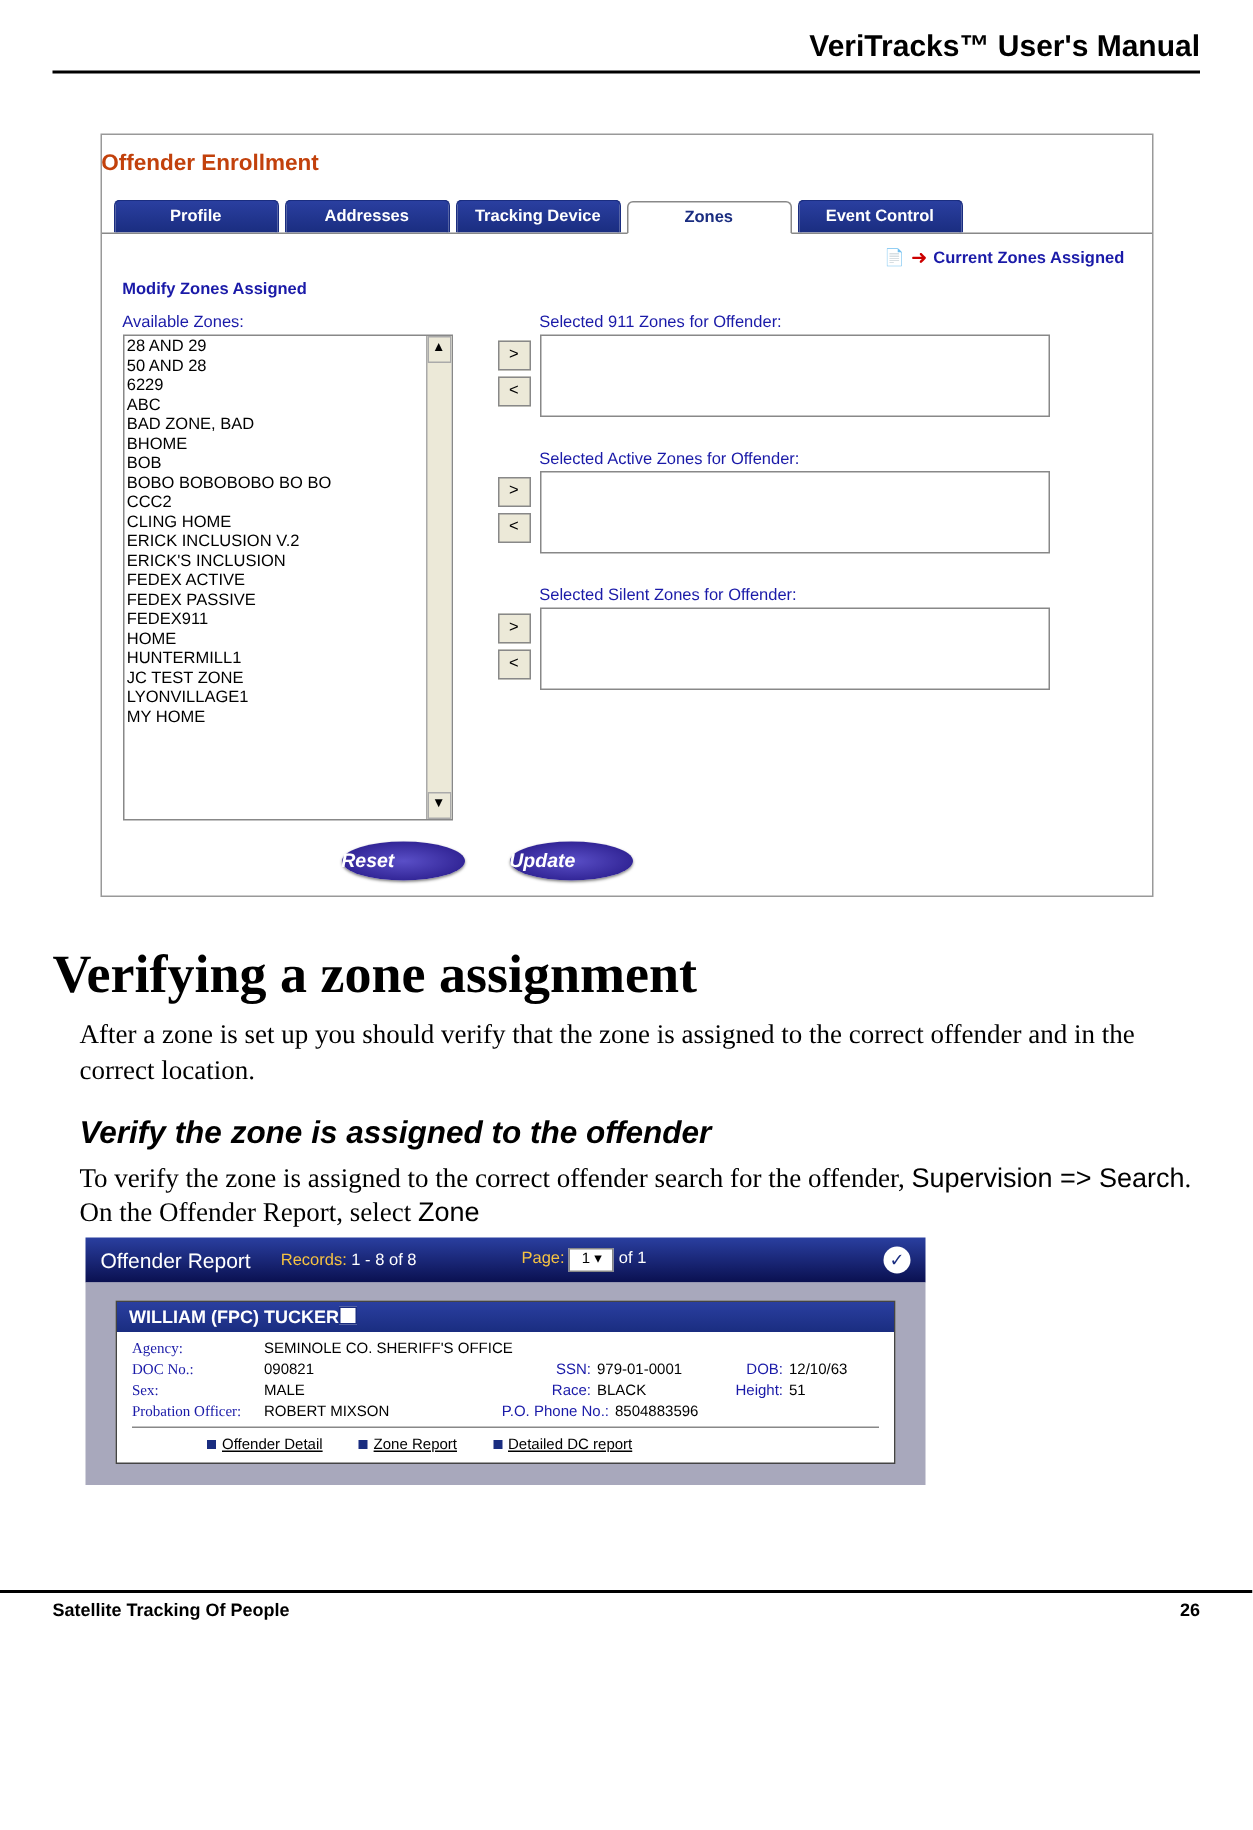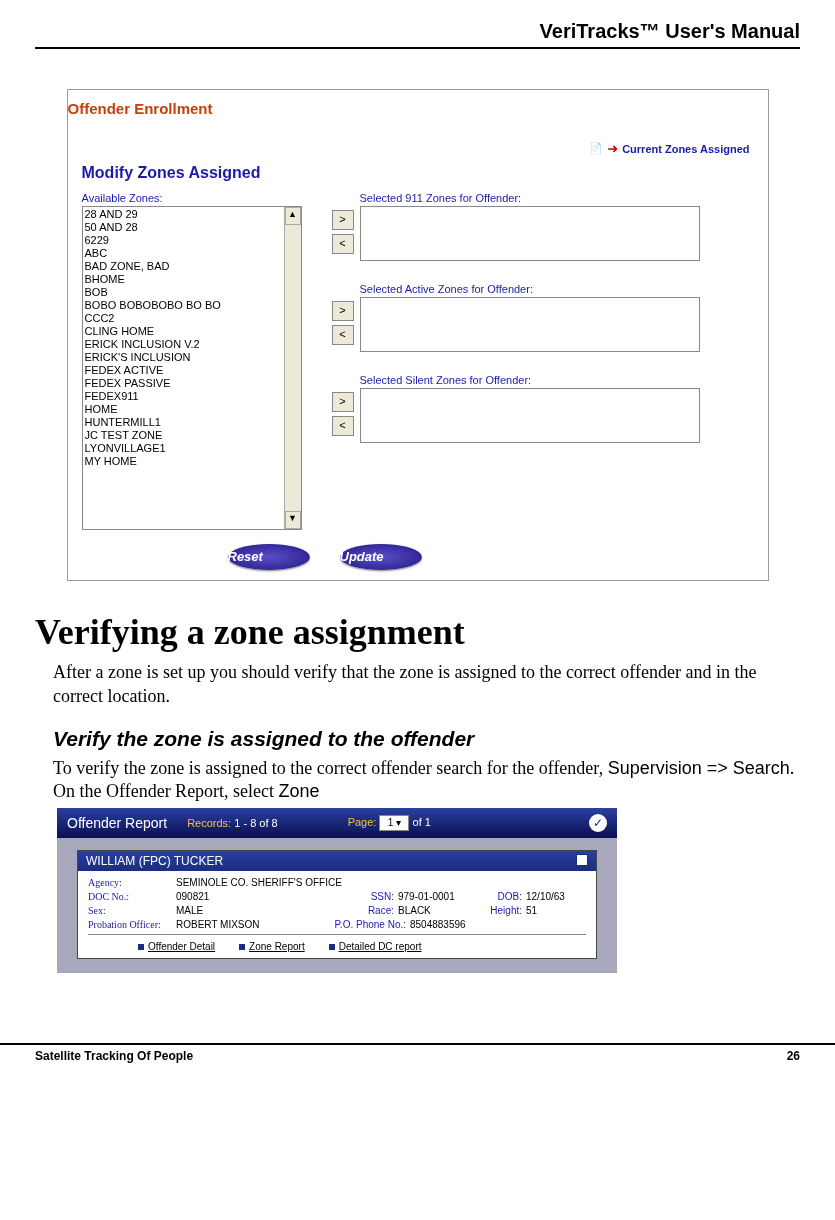--- a/index.html
+++ b/index.html
@@ -80,21 +80,21 @@
   }
   .right-link-row a {
     color: #1a1aa8;
     font-weight: bold;
     font-size: 11px;
     text-decoration: none;
   }
   .section-title {
     color: #1a1aa8;
     font-family: Arial, sans-serif;
-    font-size: 16px;
+    font-size: 11px;
     font-weight: bold;
     padding: 4px 14px 10px 14px;
   }
   .form-area {
     display: flex;
     padding: 0 14px 10px 14px;
     gap: 30px;
   }
   .left-col {
     width: 220px;
@@ -258,23 +258,23 @@
   }
   .or-card {
     background: #fff;
     border: 1px solid #444;
   }
   .or-card-header {
     background: linear-gradient(#2a3fa0, #1a2d80);
     color: #fff;
     padding: 3px 8px;
     display: flex;
-    justify-content: space-between;
+    justify-content: flex-start;
     font-size: 12px;
-    font-weight: normal;
+    font-weight: bold;
   }
   .or-card-header .sq {
     width: 10px; height: 10px; background: #fff; border: 1px solid #1a2d80;
   }
   .or-details {
     padding: 6px 10px 2px 10px;
     font-size: 10px;
   }
   .or-row { display: flex; margin-bottom: 3px; }
   .lbl { color: #1a1aa8; text-align: left; width: 84px; padding-right: 4px; font-family: Liberation Serif, serif; }
@@ -309,20 +309,27 @@
 </style>
 </head>
 <body>
 
 <div class="page">
   <div class="header-title">VeriTracks™ User's Manual</div>
   <div class="hr"></div>
 
   <div class="screenshot1">
     <div class="enroll-title">Offender Enrollment</div>
+    <div class="tabbar">
+      <div class="tab">Profile</div>
+      <div class="tab">Addresses</div>
+      <div class="tab">Tracking Device</div>
+      <div class="tab active">Zones</div>
+      <div class="tab">Event Control</div>
+    </div>
     <div class="right-link-row">
       <span>📄</span>
       <span class="bullet">➜</span>
       <a href="#">Current Zones Assigned</a>
     </div>
     <div class="section-title">Modify Zones Assigned</div>
     <div class="form-area">
       <div class="left-col">
         <div class="list-label">Available Zones:</div>
         <div class="listbox">

